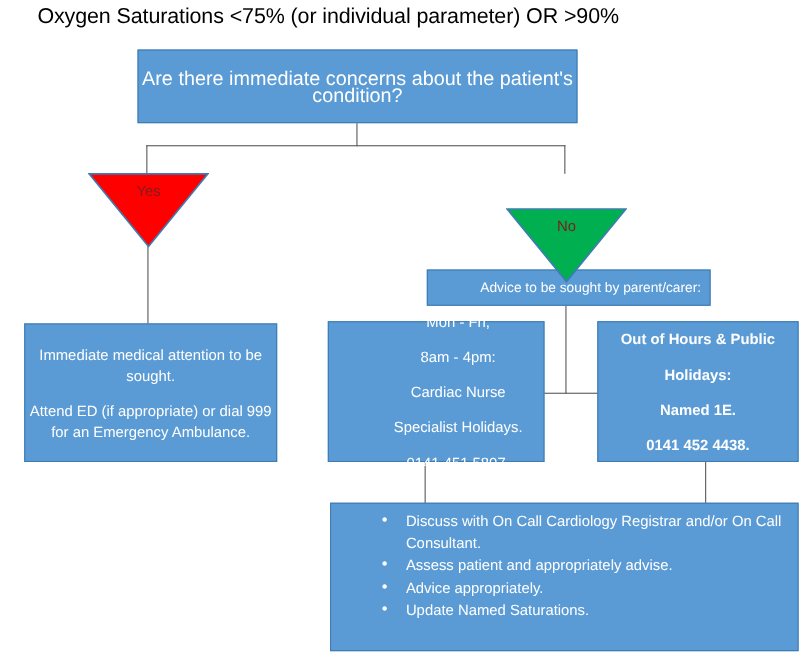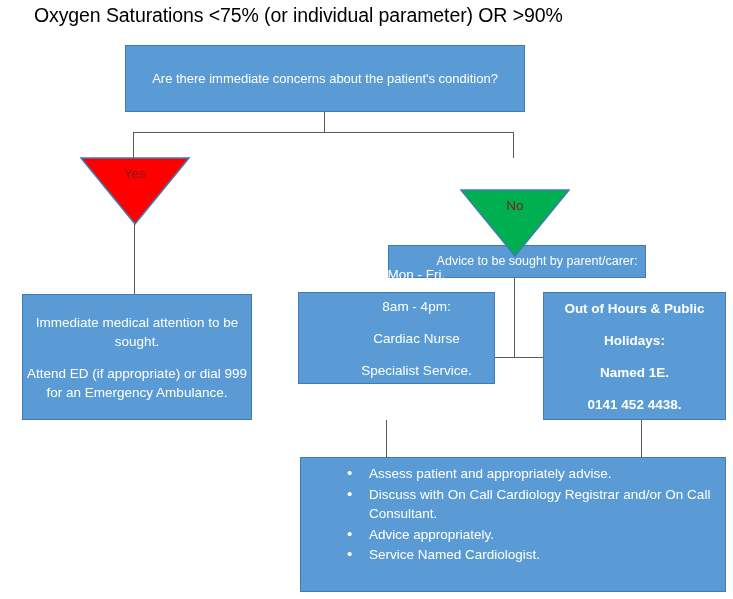--- a/index.html
+++ b/index.html
@@ -50,24 +50,24 @@
     z-index: 3;
   }
   .node p {
     margin: 0;
     padding: 0;
   }
   .node p + p {
     margin-top: 13px;
   }
 
-  #node-question  { left: 125px; top: 45px;  width: 400px; height: 67px; font-size: 13px; line-height: 16px; }
+  #node-question  { left: 125px; top: 45px;  width: 400px; height: 67px; font-size: 18px; line-height: 16px; }
   #node-advice    { left: 388px; top: 245px; width: 258px; height: 33px; font-size: 12.5px; padding-left: 40px; }
   #node-immediate { left: 22px;  top: 294px; width: 230px; height: 126px; font-size: 13.5px; line-height: 19px; }
-  #node-monfri    { left: 298px; top: 292px; width: 197px; height: 92px; font-size: 13.5px; line-height: 19px; padding-left: 40px; }
+  #node-monfri    { left: 298px; top: 292px; width: 197px; height: 128px; font-size: 13.5px; line-height: 19px; padding-left: 40px; }
   #node-ooh       { left: 543px; top: 292px; width: 183px; height: 128px; font-size: 13.5px; line-height: 19px; font-weight: bold; }
 
   
   #node-actions {
     position: absolute;
     left: 300px;
     top: 457px;
     width: 426px;
     height: 135px;
     box-sizing: border-box;
@@ -193,33 +193,33 @@
 
   <div class="node" id="node-immediate">
     <p>Immediate medical attention to be sought.</p>
     <p>Attend ED (if appropriate) or dial 999 for an Emergency Ambulance.</p>
   </div>
 
   <div class="node" id="node-monfri">
     <p>Mon - Fri,</p>
     <p>8am - 4pm:</p>
     <p>Cardiac Nurse</p>
-    <p>Specialist Service.</p>
+    <p>Specialist Holidays.</p>
     <p>0141 451 5807.</p>
   </div>
 
   <div class="node" id="node-ooh">
     <p>Out of Hours &amp; Public</p>
     <p>Holidays:</p>
     <p>Named 1E.</p>
     <p>0141 452 4438.</p>
   </div>
 
   <div id="node-actions">
     <ul>
+      <li>Discuss with On Call Cardiology Registrar and/or On Call Consultant.</li>
       <li>Assess patient and appropriately advise.</li>
-      <li>Discuss with On Call Cardiology Registrar and/or On Call Consultant.</li>
       <li>Advice appropriately.</li>
-      <li>Service Named Cardiologist.</li>
+      <li>Update Named Saturations.</li>
     </ul>
   </div>
 
 </div>
 
 </body></html>

